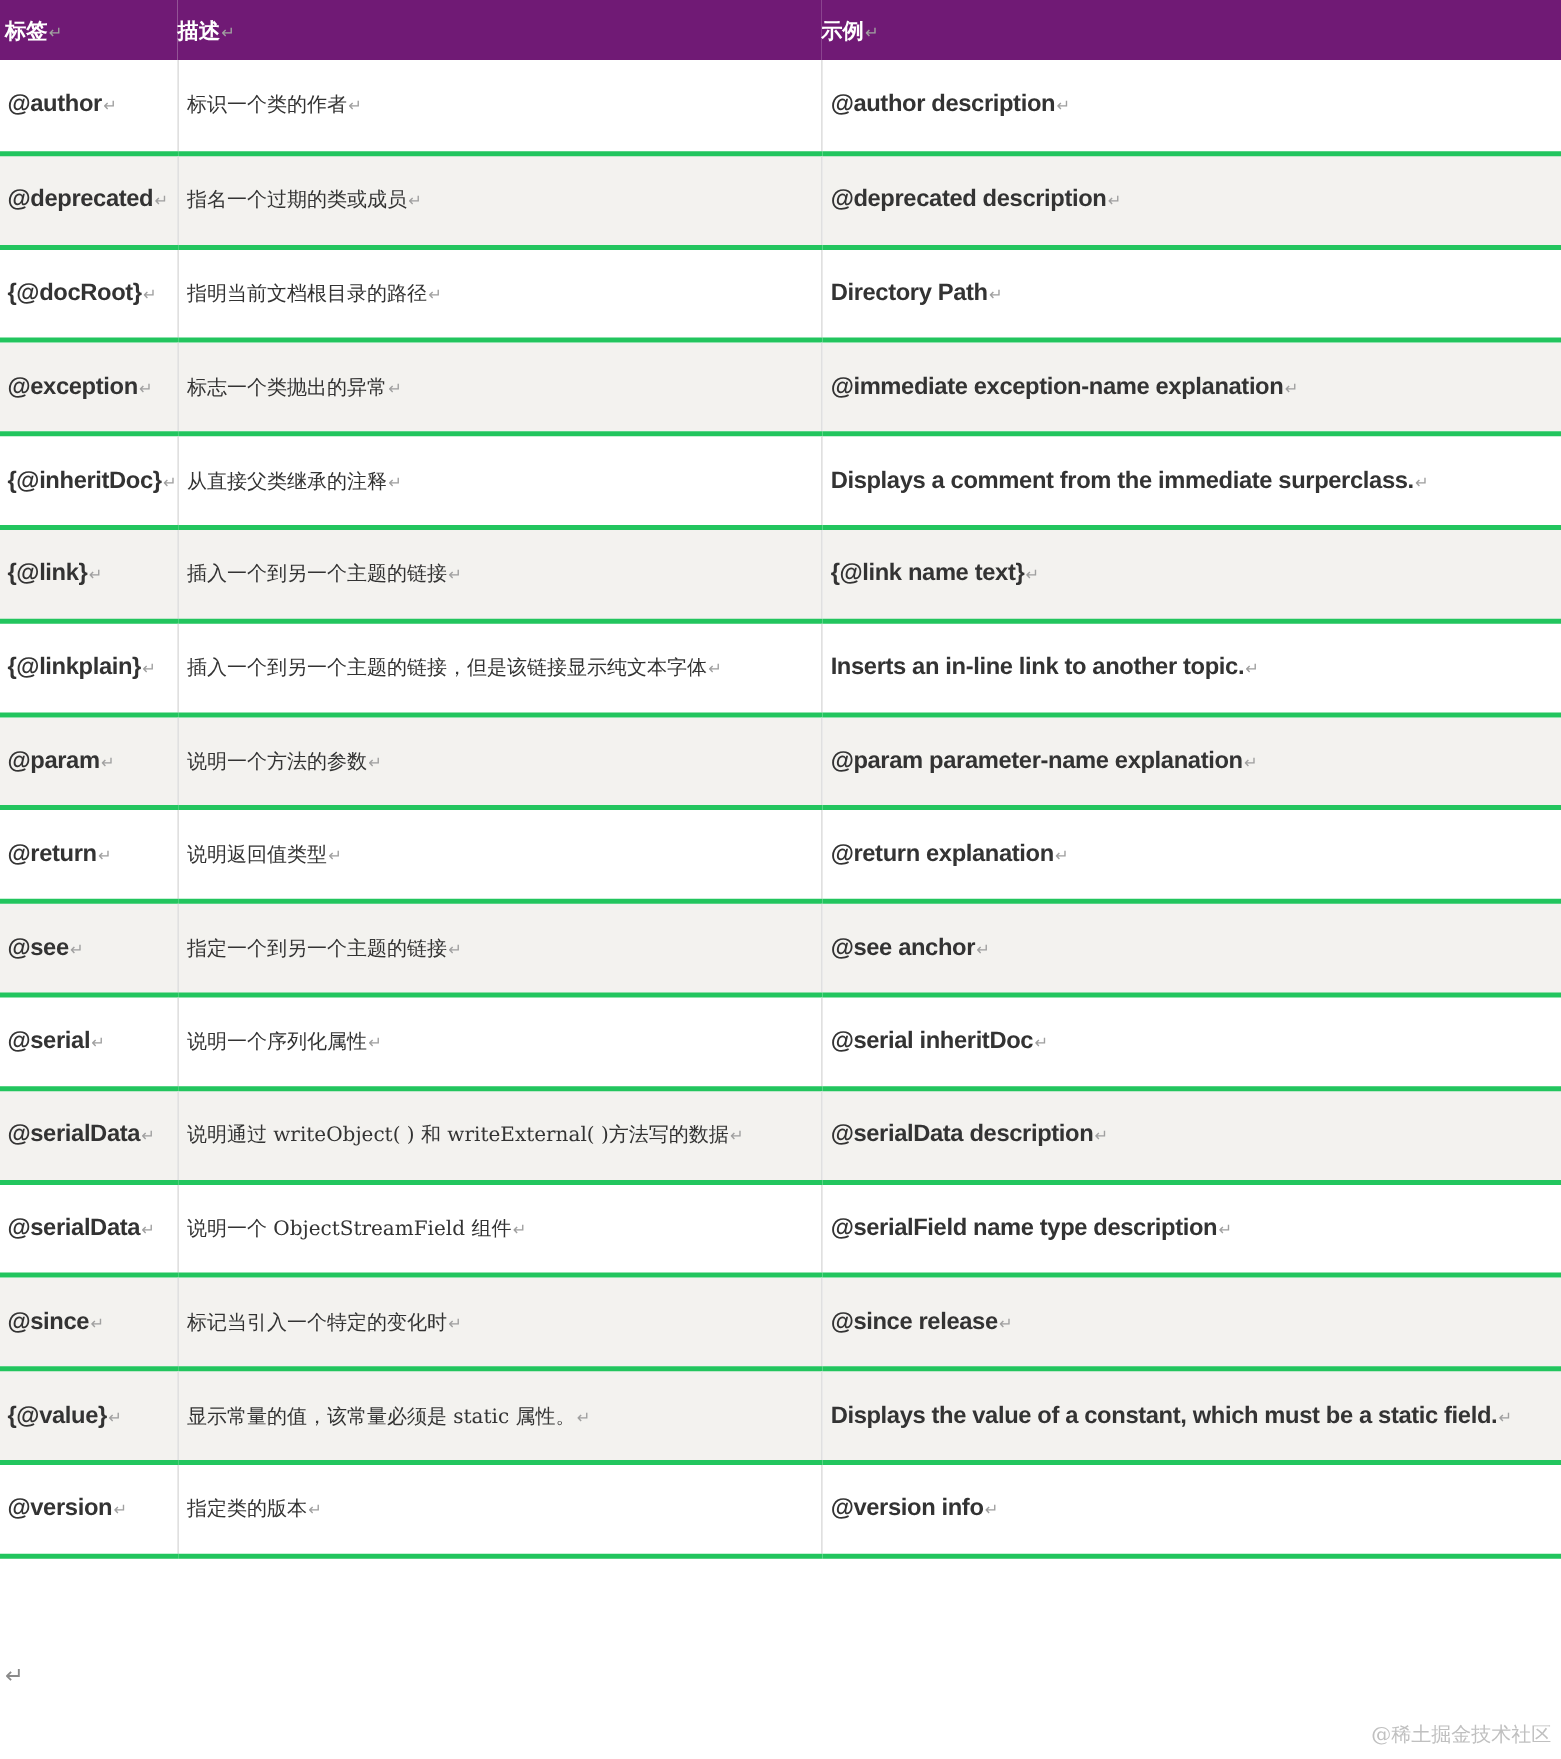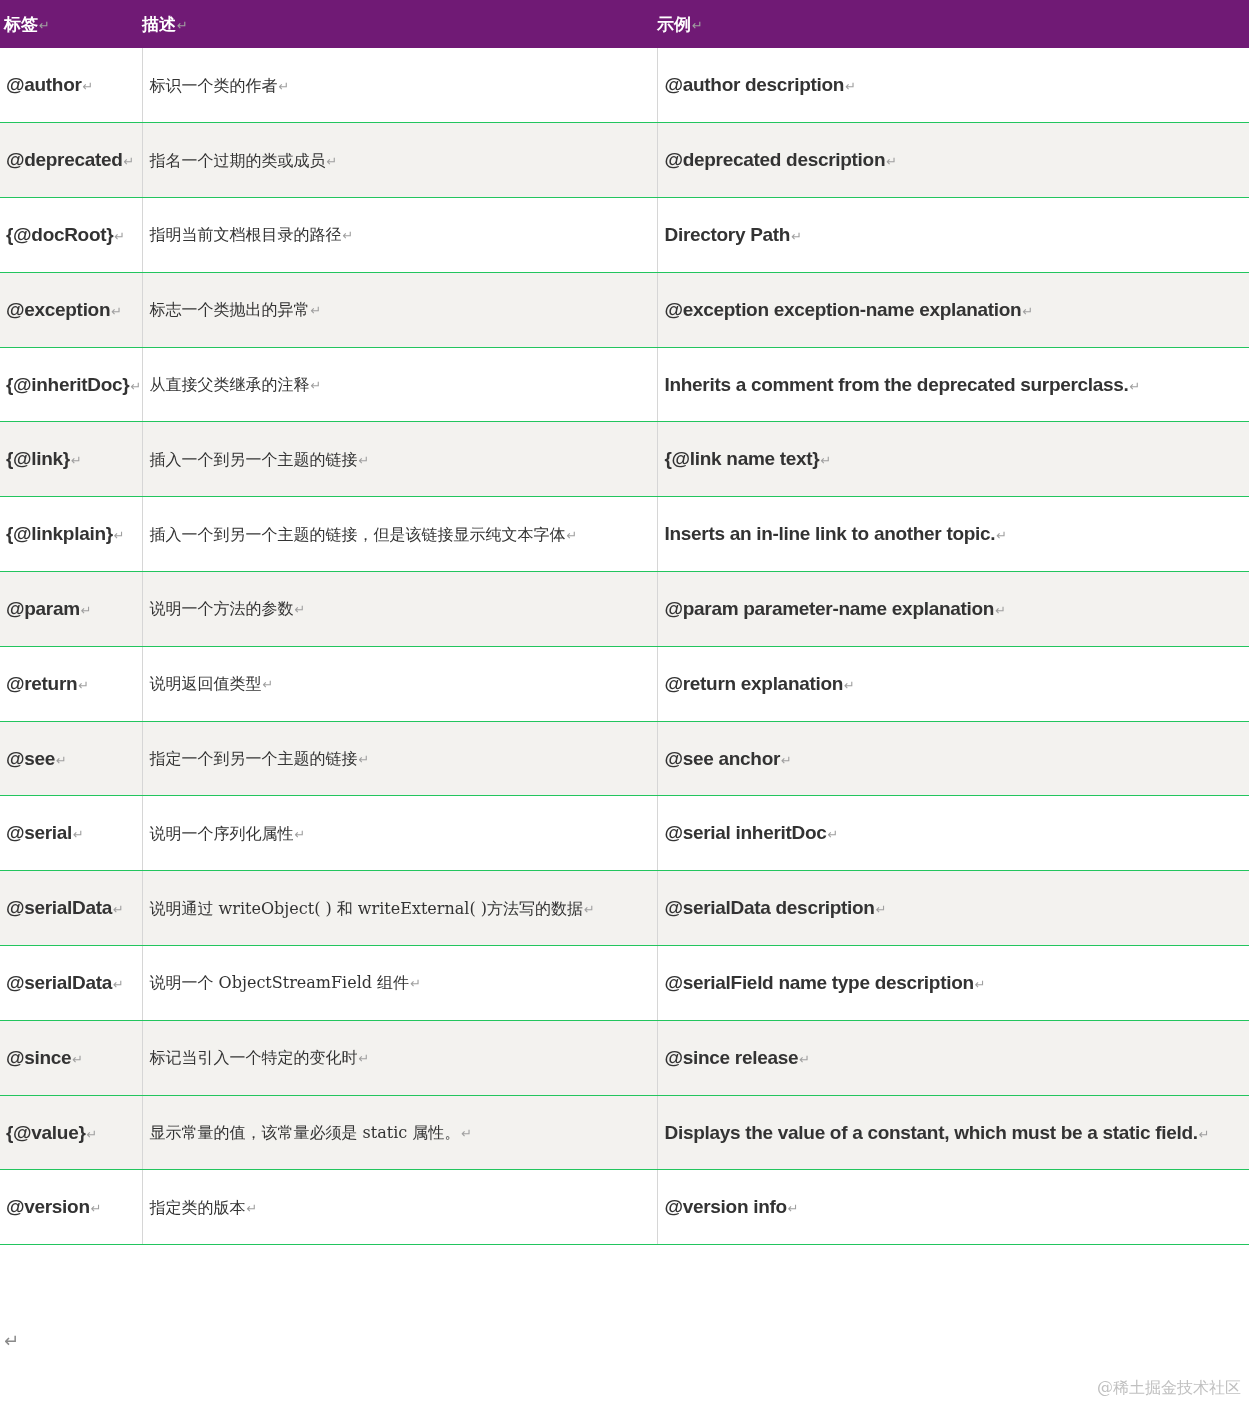--- a/index.html
+++ b/index.html
@@ -42,21 +42,21 @@
     border: none;
   }
   thead th.left { text-align: left; padding-left: 4px; }
 
   tbody tr {
     height: 74.8px;
   }
   tbody tr.odd { background: #ffffff; }
   tbody tr.even { background: #f3f2ef; }
   tbody td {
-    border-bottom: 1px solid #22c55e;
+    border-bottom: 4px solid #22c55e;
     border-left: 1px solid #d6d6d6;
     padding: 0 0 0 7px;
     vertical-align: middle;
     font-size: 19px;
     white-space: nowrap;
     overflow: hidden;
   }
   tbody td:first-child { border-left: none; padding-left: 6px; }
 
   .tag, .example {
@@ -122,26 +122,26 @@
         <td><span class="example">@deprecated description</span><span class="pm">↵</span></td>
       </tr>
       <tr class="odd">
         <td><span class="tag">{@docRoot}</span><span class="pm">↵</span></td>
         <td><span class="desc">指明当前文档根目录的路径</span><span class="pm">↵</span></td>
         <td><span class="example">Directory Path</span><span class="pm">↵</span></td>
       </tr>
       <tr class="even">
         <td><span class="tag">@exception</span><span class="pm">↵</span></td>
         <td><span class="desc">标志一个类抛出的异常</span><span class="pm">↵</span></td>
-        <td><span class="example">@exception exception-name explanation</span><span class="pm">↵</span></td>
+        <td><span class="example">@immediate exception-name explanation</span><span class="pm">↵</span></td>
       </tr>
       <tr class="odd">
         <td><span class="tag">{@inheritDoc}</span><span class="pm">↵</span></td>
         <td><span class="desc">从直接父类继承的注释</span><span class="pm">↵</span></td>
-        <td><span class="example">Inherits a comment from the deprecated surperclass.</span><span class="pm">↵</span></td>
+        <td><span class="example">Displays a comment from the immediate surperclass.</span><span class="pm">↵</span></td>
       </tr>
       <tr class="even">
         <td><span class="tag">{@link}</span><span class="pm">↵</span></td>
         <td><span class="desc">插入一个到另一个主题的链接</span><span class="pm">↵</span></td>
         <td><span class="example">{@link name text}</span><span class="pm">↵</span></td>
       </tr>
       <tr class="odd">
         <td><span class="tag">{@linkplain}</span><span class="pm">↵</span></td>
         <td><span class="desc">插入一个到另一个主题的链接，但是该链接显示纯文本字体</span><span class="pm">↵</span></td>
         <td><span class="example">Inserts an in-line link to another topic.</span><span class="pm">↵</span></td>

